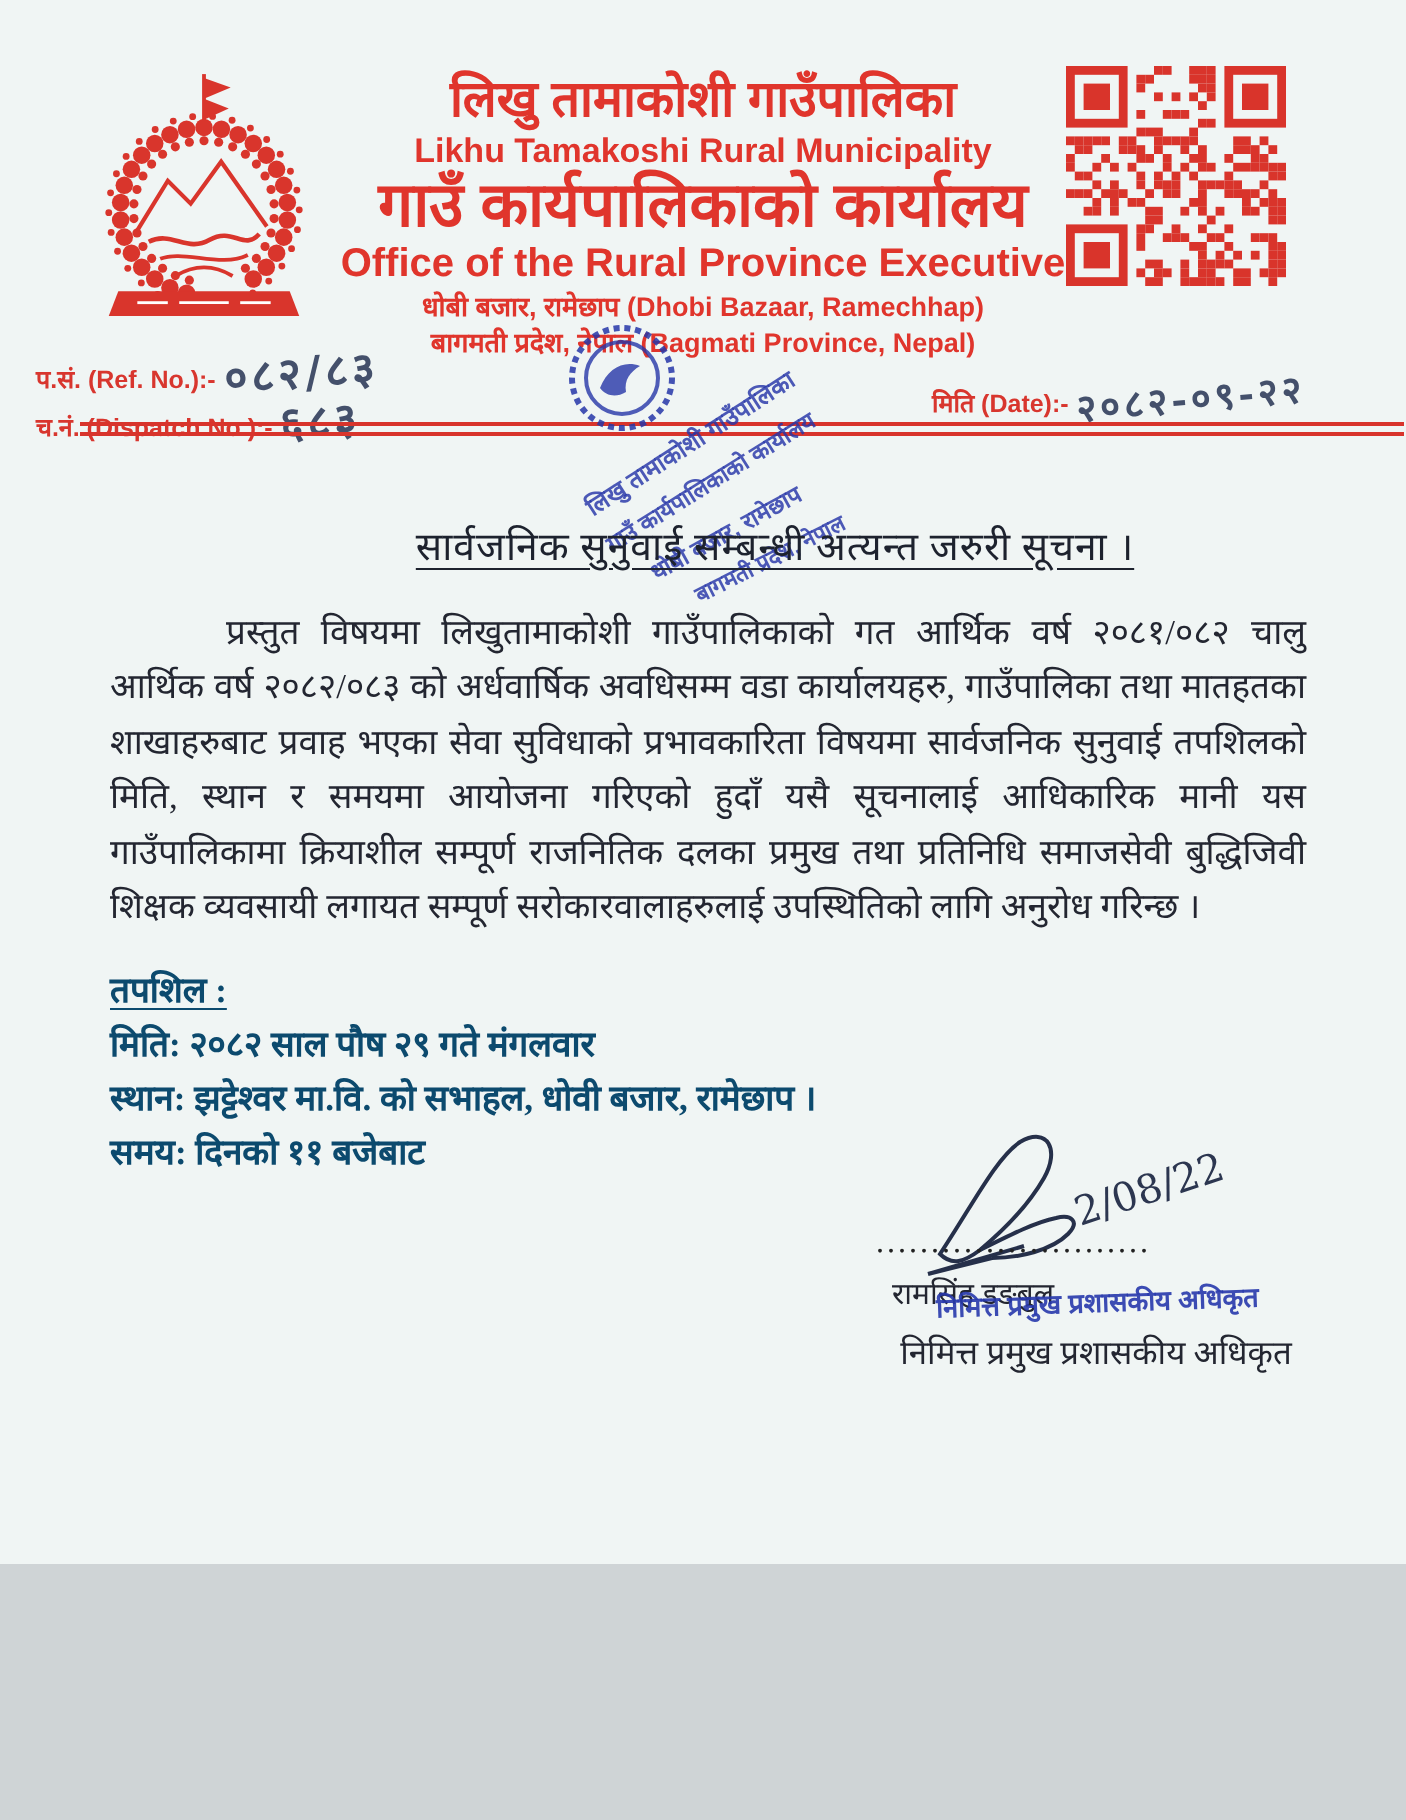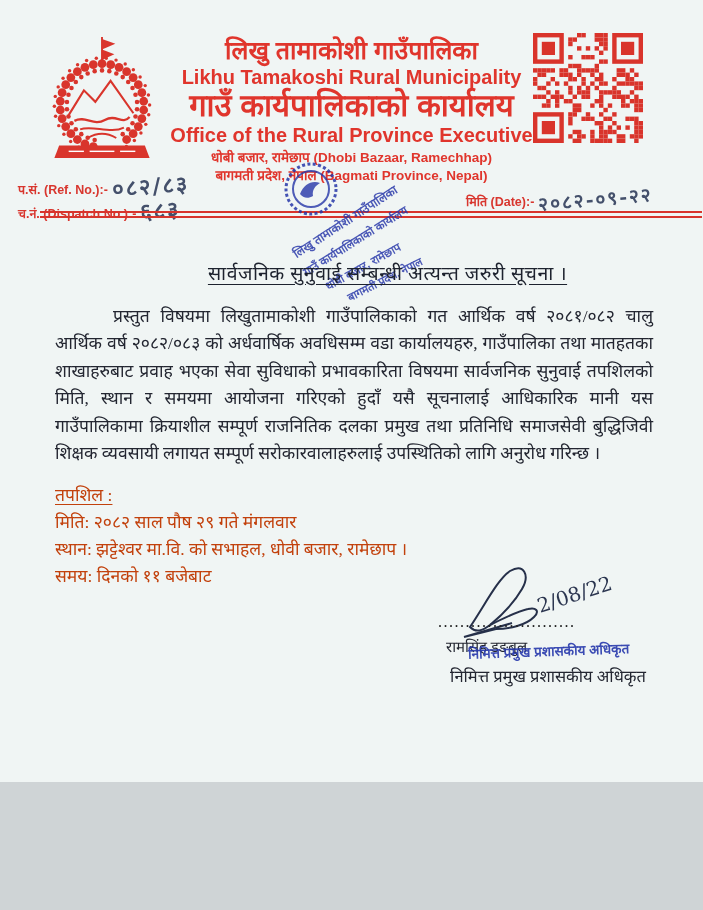--- a/index.html
+++ b/index.html
@@ -8,21 +8,21 @@
     position:relative;width:703px;height:782px;margin:0 auto;
     background:#f0f5f4;overflow:hidden;
     box-shadow:0 0 6px rgba(0,0,0,.25);
   }
   .abs{position:absolute;}
   .sans{font-family:"Liberation Sans","DejaVu Sans",sans-serif;}
 
   
   .head{left:0;top:36px;width:703px;text-align:center;line-height:1.12;}
   .h-np1{font-size:25px;font-weight:bold;color:#e0352c;}
-  .h-en1{font-size:20px;font-weight:bold;color:#e0352c;margin-top:2px;}
+  .h-en1{font-size:17px;font-weight:bold;color:#e0352c;margin-top:2px;}
   .h-np2{font-size:31px;font-weight:bold;color:#e0352c;margin-top:1px;}
   .h-en2{font-size:20px;font-weight:bold;color:#e0352c;}
   .h-ad{font-size:13.5px;font-weight:bold;color:#e0352c;margin-top:3px;}
 
   
   .meta-label{font-size:12.5px;font-weight:bold;color:#d8362e;font-family:"Liberation Sans","DejaVu Sans",sans-serif;}
   .hand{font-family:"DejaVu Serif","Liberation Serif",serif;color:#44506b;font-weight:bold;}
   .hand-ref{font-size:22px;transform:rotate(-4deg);display:inline-block;letter-spacing:2px;}
   .hand-date{font-size:19px;transform:rotate(-5deg);display:inline-block;letter-spacing:2px;}
 
@@ -32,21 +32,21 @@
   .stamp{left:268px;top:172px;width:210px;height:125px;pointer-events:none;}
   .stamp .sline{position:absolute;font-family:"Liberation Sans","DejaVu Sans",sans-serif;
      font-weight:bold;color:rgba(38,54,168,.82);white-space:nowrap;transform-origin:left center;}
 
   .title{left:0;top:259px;width:703px;text-align:center;font-size:19.5px;color:#1d222e;
      text-decoration:underline;text-underline-offset:4px;letter-spacing:.5px;padding-left:36px;}
 
   .bodytext{left:55px;top:303px;width:598px;font-size:17.5px;line-height:27.4px;color:#232631;
      text-align:justify;text-indent:58px;margin:0;}
 
-  .details{left:55px;top:482px;width:500px;font-size:17.5px;color:#c2410c;line-height:27px;}
+  .details{left:55px;top:482px;width:500px;font-size:17.5px;color:#0c4a6e;line-height:27px;font-weight:bold;}
   .details .dh{text-decoration:underline;text-underline-offset:3px;}
 
   
   .sig-dots{left:438px;top:613px;font-size:16px;color:#222;letter-spacing:1.5px;}
   .sig-name{left:446px;top:636px;font-size:15px;color:#232631;}
   .sig-overlay{left:468px;top:642px;font-size:13.5px;font-weight:bold;color:rgba(39,56,172,.9);
      transform:rotate(-2deg);font-family:"Liberation Sans","DejaVu Sans",sans-serif;white-space:nowrap;}
   .sig-title{left:428px;top:664px;width:240px;text-align:center;font-size:16.5px;color:#232631;}
 
   .smudge{background:#2e2e2e;border-radius:50%;}

